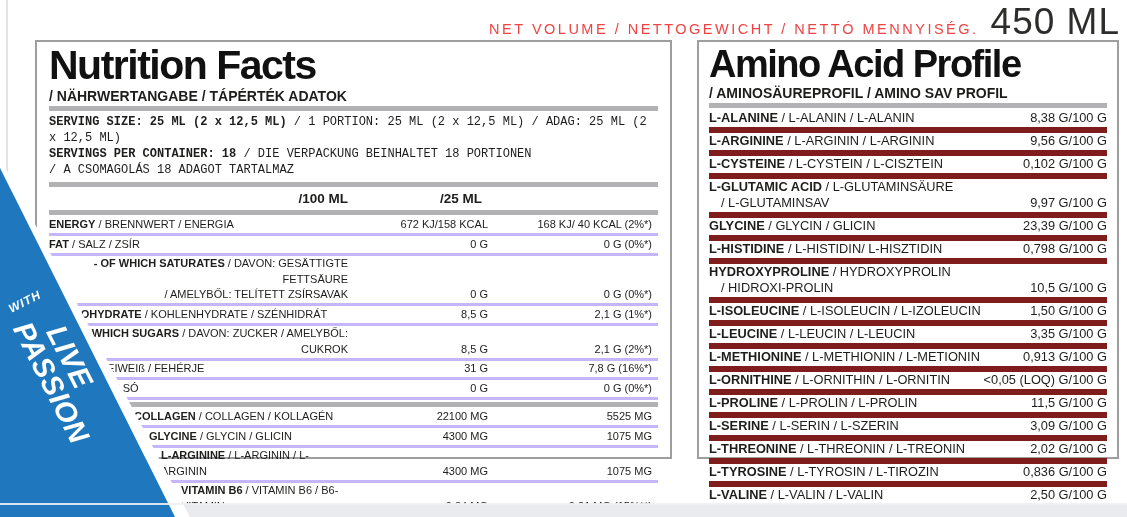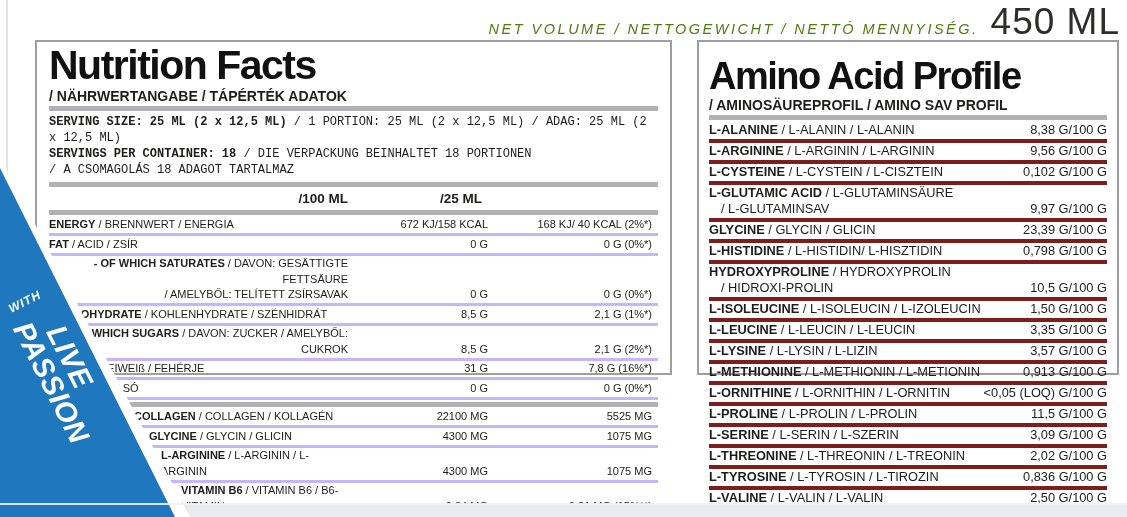--- a/index.html
+++ b/index.html
@@ -2,31 +2,31 @@
 <html><head>
 <meta charset="utf-8">
 <style>
   html,body{margin:0;padding:0;background:#fff;}
   .page{position:relative;width:1127px;height:517px;background:#ffffff;overflow:hidden;
         font-family:"Liberation Sans",sans-serif;color:#1d1d1b;}
   .edge-line{position:absolute;left:6px;top:0;height:100%;width:2px;background:#e3e3e3;z-index:0;}
 
   
   .netvol{position:absolute;top:1px;right:7px;display:flex;align-items:baseline;gap:12px;z-index:1;}
-  .netvol-label{font-size:14.5px;letter-spacing:2.5px;color:#4d7c0f;white-space:nowrap;font-style:italic;}
+  .netvol-label{font-size:14.5px;letter-spacing:2.5px;color:#ef4444;white-space:nowrap;}
   .netvol-value{font-size:37px;color:#2d2d2c;letter-spacing:1px;font-weight:400;}
 
   
-  .panel{position:absolute;top:40px;height:335px;border:2px solid #9e9e9e;background:#fff;
+  .panel{position:absolute;top:40px;height:419px;border:2px solid #9e9e9e;background:#fff;
          box-sizing:border-box;z-index:1;}
   .panel-left{left:35px;width:637px;padding:3px 12px 0;}
   .panel-right{left:697px;width:422px;padding:3px 10px 0;}
   .bigtitle{font-weight:bold;letter-spacing:-1.5px;line-height:1.02;color:#111;}
   .panel-left .bigtitle{font-size:41px;}
-  .panel-right .bigtitle{font-size:38px;margin-top:12px;}
+  .panel-right .bigtitle{font-size:38px;}
   .subtitle{font-weight:bold;font-size:14px;margin:1px 0 2px;}
   .graybar{height:5px;background:#b2b2b4;margin:2px 0;}
 
   .serving{font-size:12px;line-height:16px;padding:1px 0 2px;font-family:Liberation Mono, monospace;}
 
   .thead{display:grid;grid-template-columns:1fr 140px 170px;font-size:13.5px;padding:2px 0;align-items:end;}
   .thead .hcol{text-align:right;font-weight:bold;}
   .thead .hcol.c25{padding-right:6px;}
 
   .nrow{display:grid;grid-template-columns:1fr 140px 170px;font-size:11px;line-height:15.5px;
@@ -35,21 +35,21 @@
   .nrow .v25{padding-right:6px;}
   .nrow.ind .nlabel{padding-left:10px;text-align:right;}
   .l2{padding-left:12px;}
   .l2:empty{display:none;}
   .nrow.c0 .nlabel{padding-left:85px;}
   .nrow.c1 .nlabel{padding-left:100px;}
   .nrow.c2 .nlabel{padding-left:112px;}
   .nrow.c3 .nlabel{padding-left:132px;}
 
   .arow{display:flex;justify-content:space-between;align-items:flex-end;font-size:12.8px;
-        line-height:16px;border-bottom:4px solid #7f1d1d;padding:0.5px 0;}
+        line-height:16px;border-bottom:6px solid #7f1d1d;padding:0.5px 0;}
   .aval{white-space:nowrap;padding-left:6px;}
 
   
   .ribbon-white{position:absolute;left:0;top:158px;width:190px;height:359px;
         clip-path:polygon(0 0,100% 100%,0 100%);background:#fff;z-index:3;}
   .ribbon-blue{position:absolute;left:0;top:168px;width:175px;height:349px;
         clip-path:polygon(0 0,100% 100%,0 100%);background:#1f78bd;z-index:4;}
   .ribbon-text{position:absolute;left:-40px;top:352px;width:210px;z-index:5;
         transform:rotate(63deg);display:flex;align-items:center;gap:1px;
         color:#fff;font-style:italic;font-weight:bold;}
@@ -94,21 +94,21 @@
 
     <div class="nrow">
       <div class="nlabel">
           <div><b>ENERGY</b><span> / BRENNWERT / ENERGIA</span></div>
         </div>
       <div class="val v100">672 KJ/158 KCAL</div>
       <div class="val v25">168 KJ/ 40 KCAL (2%*)</div>
     </div>
     <div class="nrow">
       <div class="nlabel">
-          <div><b>FAT</b><span> / ACID / ZSÍR</span></div>
+          <div><b>FAT</b><span> / SALZ / ZSÍR</span></div>
         </div>
       <div class="val v100">0 G</div>
       <div class="val v25">0 G (0%*)</div>
     </div>
     <div class="nrow ind">
       <div class="nlabel">
           <div><b>- OF WHICH SATURATES</b><span> / DAVON: GESÄTTIGTE FETTSÄURE</span></div>
           <div class="l2">/ AMELYBŐL: TELÍTETT ZSÍRSAVAK</div>
         </div>
       <div class="val v100">0 G</div>
@@ -231,26 +231,20 @@
         <div class="alabel">
           <div><b>L-ISOLEUCINE</b><span> / L-ISOLEUCIN / L-IZOLEUCIN</span></div>
         </div>
         <div class="aval">1,50 G/100 G</div>
       </div>
     <div class="arow">
         <div class="alabel">
           <div><b>L-LEUCINE</b><span> / L-LEUCIN / L-LEUCIN</span></div>
         </div>
         <div class="aval">3,35 G/100 G</div>
-      </div>
-    <div class="arow">
-        <div class="alabel">
-          <div><b>L-LYSINE</b><span> / L-LYSIN / L-LIZIN</span></div>
-        </div>
-        <div class="aval">3,57 G/100 G</div>
       </div>
     <div class="arow">
         <div class="alabel">
           <div><b>L-METHIONINE</b><span> / L-METHIONIN / L-METIONIN</span></div>
         </div>
         <div class="aval">0,913 G/100 G</div>
       </div>
     <div class="arow">
         <div class="alabel">
           <div><b>L-ORNITHINE</b><span> / L-ORNITHIN / L-ORNITIN</span></div>

